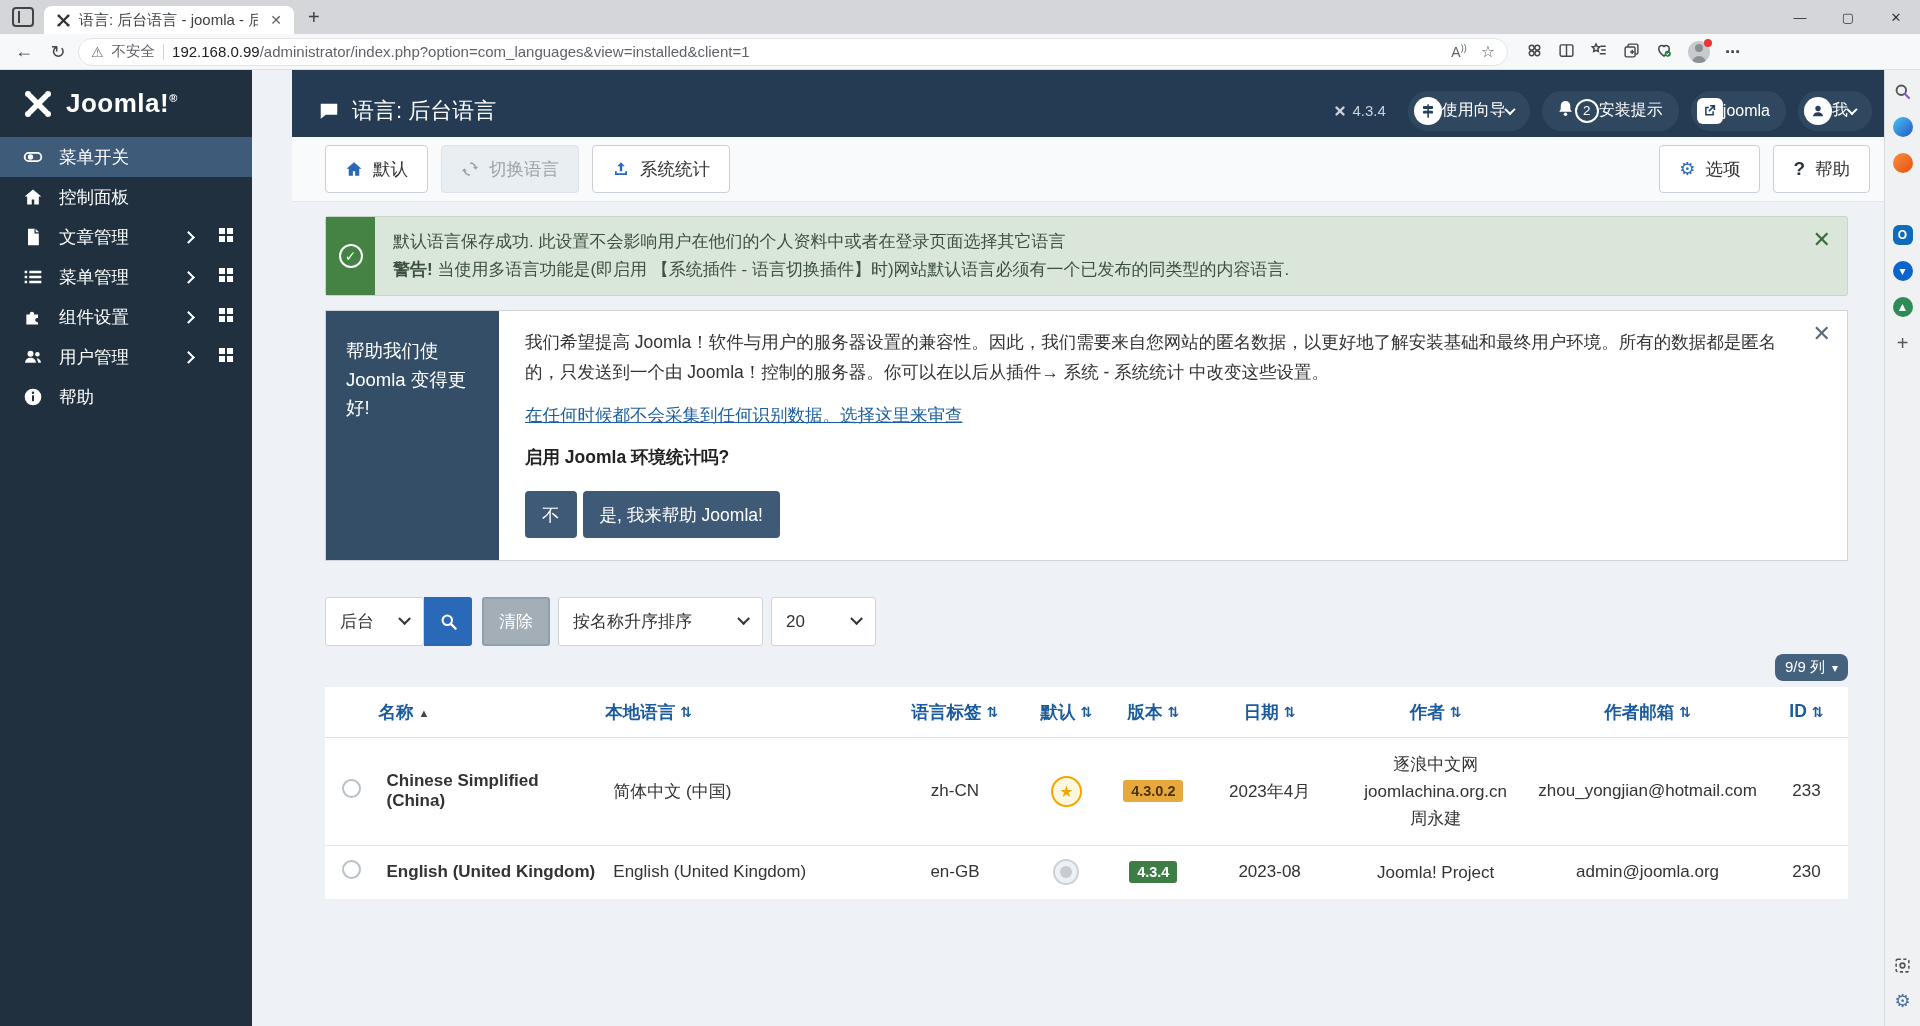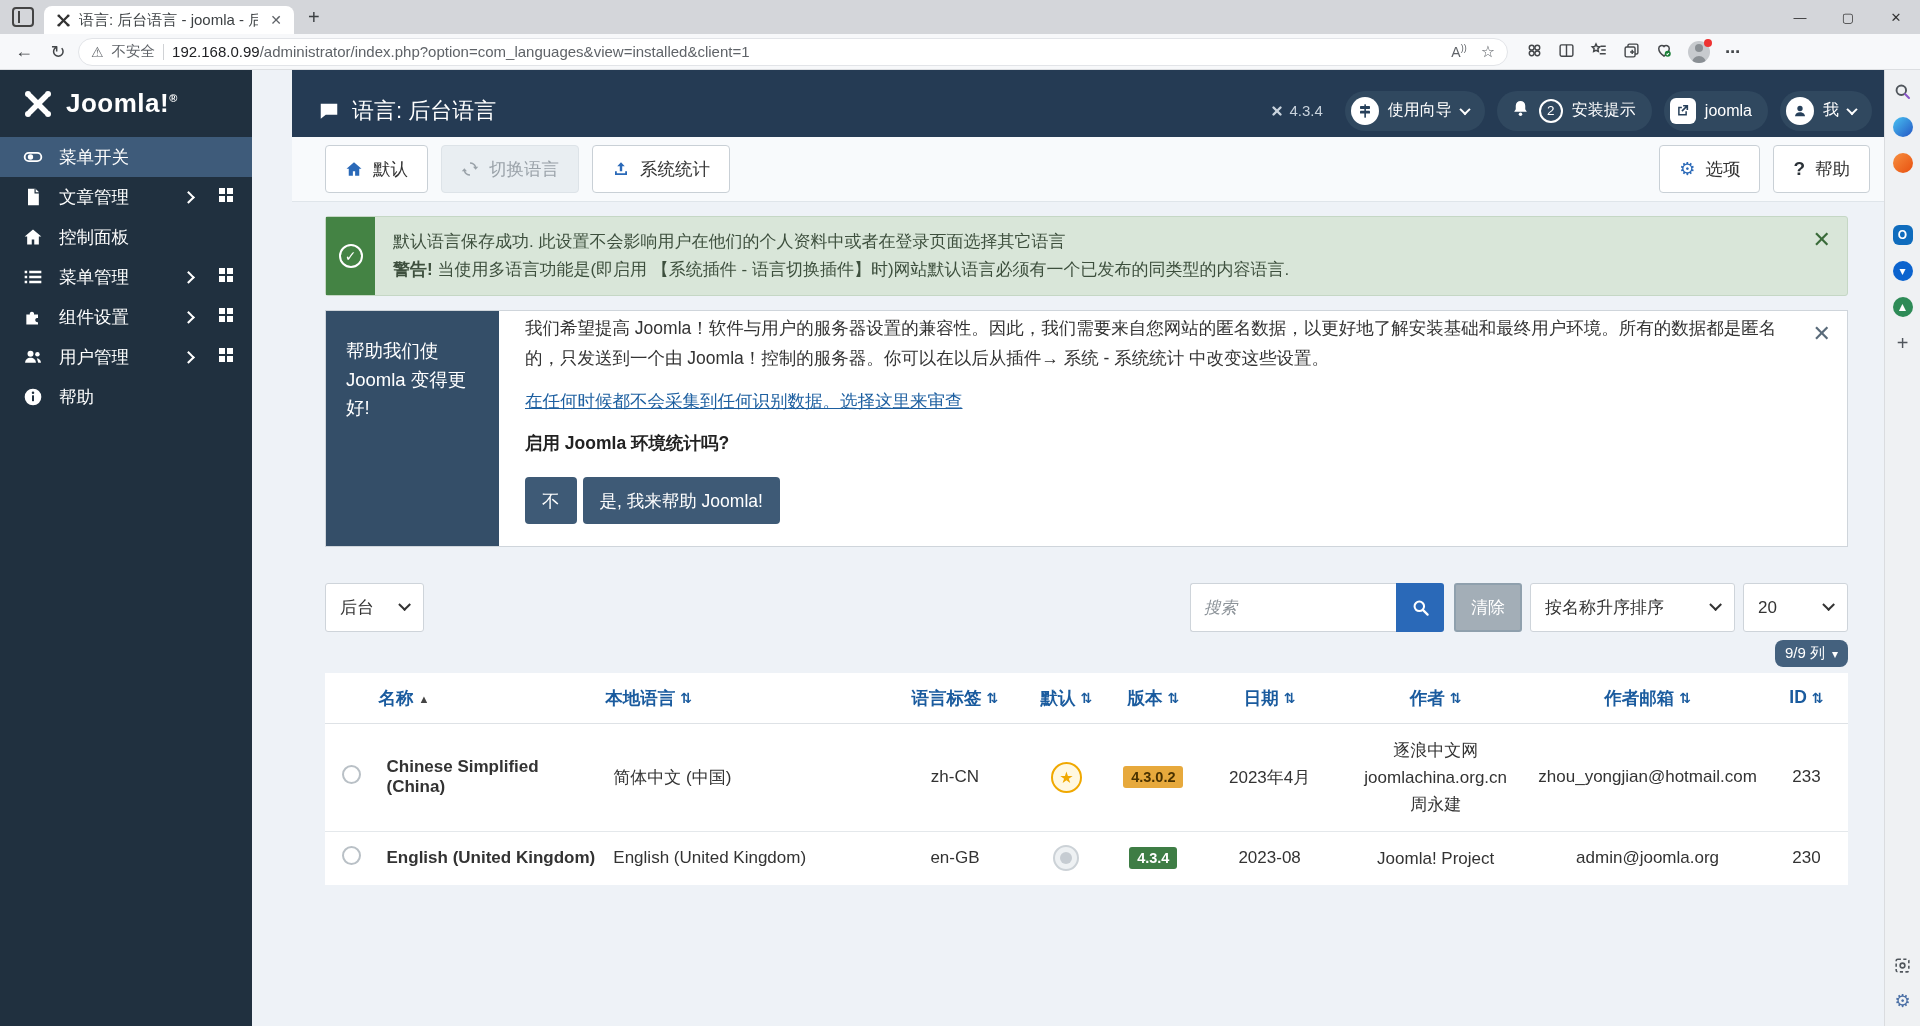--- a/index.html
+++ b/index.html
@@ -62,21 +62,21 @@
   .slabel { flex:1; }
   .schev { border:solid #fff; border-width:0 2.4px 2.4px 0; padding:3.4px; transform:rotate(-45deg); margin-right:10px; }
   .sgrid svg { width:16px; height:16px; }
 
   .jheader { position:absolute; top:0; left:292px; right:0; height:67px; background:#253b54; color:#fff; display:flex; align-items:center; padding:14px 12px 0 26px; }
   .jtitle { display:flex; align-items:center; gap:12px; font-size:22px; }
   .jtitle svg { width:22px; height:22px; }
   .jh-right { margin-left:auto; display:flex; align-items:center; gap:12px; }
   .jversion { font-size:15px; color:#c9d3dd; display:flex; align-items:center; gap:5px; margin-right:10px; }
   .jversion svg { width:14px; height:14px; }
-  .pill { display:inline-flex; align-items:center; gap:9px; height:40px; padding:0 16px 0 6px; background:#30485f; border-radius:20px; font-size:16px; color:#fff; }
+  .pill { display:inline-flex; align-items:center; height:40px; padding:0 16px 0 6px; background:#30485f; border-radius:20px; font-size:16px; color:#fff; }
   .pill.nocirc { padding-left:14px; }
   .pcirc { width:28px; height:28px; border-radius:50%; background:#fff; color:#27405a; display:flex; align-items:center; justify-content:center; }
   .pcirc svg { width:16px; height:16px; }
   .psq { width:26px; height:26px; border-radius:6px; background:#fff; color:#27405a; display:flex; align-items:center; justify-content:center; }
   .psq svg { width:15px; height:15px; }
   .pill .belly svg { width:19px; height:19px; }
   .count-badge { width:24px; height:24px; border:2px solid #fff; border-radius:50%; display:flex; align-items:center; justify-content:center; font-size:13.5px; }
   .chevdown { border:solid #fff; border-width:0 2.2px 2.2px 0; padding:3px; transform:rotate(45deg) translate(-1px,-1px); }
 
   .subhead { position:absolute; top:67px; left:292px; right:0; height:65px; background:#f8fafc; border-bottom:1px solid #dfe5ea; display:flex; align-items:center; padding:0 14px 0 33px; }
@@ -94,21 +94,21 @@
   
   .alert { display:flex; background:#d9e6d9; border:1px solid #c5d7c5; border-radius:3px; min-height:76px; }
   .alert-bar { width:49px; background:#448344; display:flex; align-items:center; justify-content:center; color:#fff; }
   .alert-check { width:24px; height:24px; border:2px solid #fff; border-radius:50%; display:flex; align-items:center; justify-content:center; font-size:14px; font-weight:bold; }
   .alert-body { flex:1; padding:11px 18px; font-size:17px; line-height:28px; color:#3d4f3d; }
   .alert-close { padding:10px 16px; font-size:22px; color:#3a6b3a; font-weight:bold; }
 
   
   .panel { display:flex; margin-top:14px; background:#fff; border:1px solid #cfd5db; min-height:226px; }
   .panel-side { width:173px; background:#344e68; color:#fff; padding:26px 20px; font-size:18.5px; line-height:1.55; }
-  .panel-body { flex:1; padding:2px 26px 22px; position:relative; }
+  .panel-body { flex:1; padding:16px 26px 22px; position:relative; }
   .panel-p { font-size:17.5px; line-height:30px; color:#333; max-width:1280px; }
   .panel-link { display:inline-block; margin-top:16px; color:#1d5fa0; text-decoration:underline; font-size:17.5px; }
   .panel-q { margin-top:18px; font-weight:bold; font-size:17.5px; color:#222; }
   .panel-btns { margin-top:22px; display:flex; gap:6px; }
   .btn-dark { display:inline-flex; align-items:center; justify-content:center; height:47px; padding:0 17px; background:#3e5a76; color:#fff; border-radius:4px; font-size:17.5px; }
   .panel-close { position:absolute; top:10px; right:16px; font-size:22px; color:#5a6b7a; font-weight:bold; }
 
   
   .filter-row { display:flex; align-items:center; margin-top:36px; }
   .fselect { height:49px; background:#fff; border:1px solid #ced4da; border-radius:3px; display:flex; align-items:center; justify-content:space-between; padding:0 14px; font-size:17px; color:#333; gap:14px; }
@@ -302,43 +302,43 @@
               <rect x="2" y="7" width="20" height="10" rx="5"></rect>
               <circle cx="9" cy="12" r="3.2" fill="#fff" stroke="none"></circle>
             </svg>
         </span>
         <span class="slabel">菜单开关</span>
       </div>
 
       <div class="sitem">
         <span class="sicon">
           <svg viewBox="0 0 24 24" fill="#fff">
+              <path d="M12 3L2 11.5h3V21h5.5v-6h3v6H19v-9.5h3z"></path>
+            </svg>
+        </span>
+        <span class="slabel">控制面板</span>
+      </div>
+
+      <div class="sitem">
+        <span class="sicon">
+          <svg viewBox="0 0 24 24" fill="#fff">
               <path d="M6 2h9l4 4v16H6z"></path>
               <path d="M14.5 2v5h5" fill="none" stroke="#20303f" stroke-width="1.4"></path>
             </svg>
         </span>
         <span class="slabel">文章管理</span>
         <span class="schev"></span>
         <span class="sgrid">
           <svg viewBox="0 0 16 16" fill="#fff">
               <rect x="1" y="1" width="6" height="6"></rect>
               <rect x="9" y="1" width="6" height="6"></rect>
               <rect x="1" y="9" width="6" height="6"></rect>
               <rect x="9" y="9" width="6" height="6"></rect>
             </svg>
         </span>
-      </div>
-
-      <div class="sitem">
-        <span class="sicon">
-          <svg viewBox="0 0 24 24" fill="#fff">
-              <path d="M12 3L2 11.5h3V21h5.5v-6h3v6H19v-9.5h3z"></path>
-            </svg>
-        </span>
-        <span class="slabel">控制面板</span>
       </div>
 
       <div class="sitem">
         <span class="sicon">
           <svg viewBox="0 0 24 24" fill="#fff">
               <rect x="2" y="4.5" width="3" height="3"></rect>
               <rect x="7.5" y="4.5" width="14.5" height="3"></rect>
               <rect x="2" y="10.5" width="3" height="3"></rect>
               <rect x="7.5" y="10.5" width="14.5" height="3"></rect>
               <rect x="2" y="16.5" width="3" height="3"></rect>
@@ -532,21 +532,20 @@
           </div>
           <span class="panel-close">✕</span>
         </div>
       </div>
 
       <div class="filter-row">
         <span class="fselect f-client">
           <span>后台</span>
           <span class="fchev"></span>
         </span>
-        <input class="f-search" placeholder="搜索" style="">
         <span class="f-searchbtn">
           <svg viewBox="0 0 24 24" fill="none" stroke="#fff">
               <circle cx="10.5" cy="10.5" r="6" stroke-width="2.6"></circle>
               <path d="M15 15l6 6" stroke-width="2.8" stroke-linecap="round"></path>
             </svg>
         </span>
         <span class="f-clear">清除</span>
         <span class="fselect f-sort">
           <span>按名称升序排序</span>
           <span class="fchev"></span>

